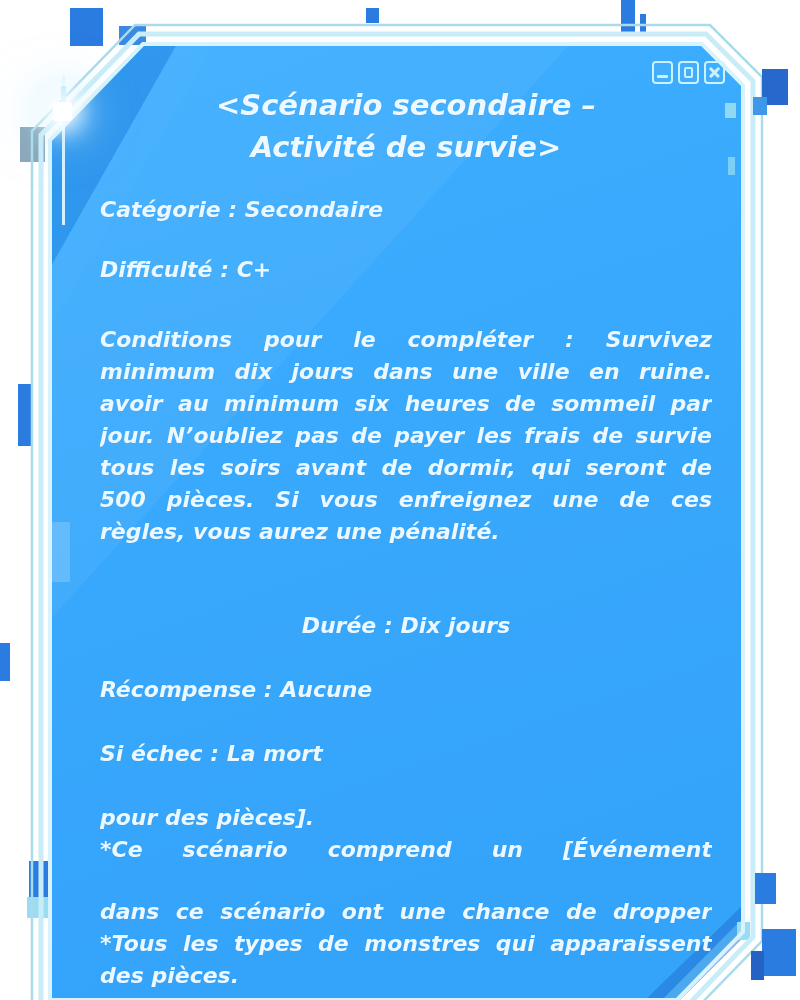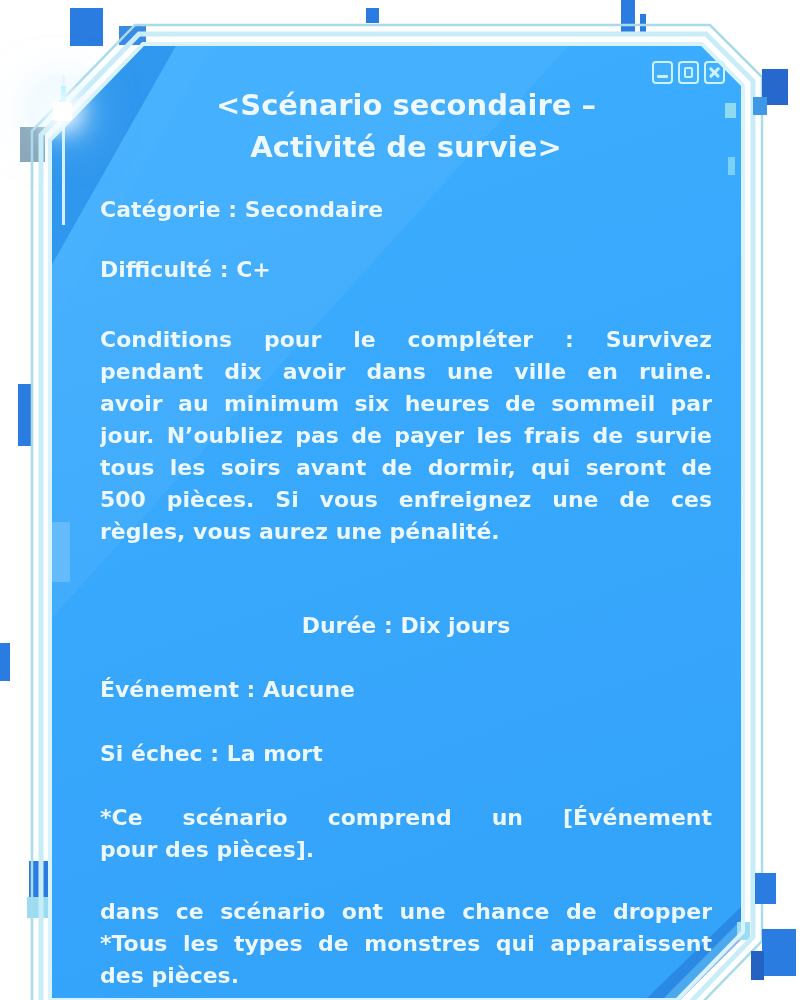--- a/index.html
+++ b/index.html
@@ -28,20 +28,21 @@
   .ctl-btn .bar{position:absolute;left:3px;top:12px;width:11px;height:3px;background:#cdf2ff;border-radius:1px;}
   .ctl-btn .sq{position:absolute;left:4px;top:4px;width:9px;height:11px;border:2px solid #cdf2ff;border-radius:2px;box-sizing:border-box;}
   .ctl-btn .x1,.ctl-btn .x2{position:absolute;left:2px;top:8px;width:13px;height:2.6px;background:#cdf2ff;border-radius:1px;}
   .ctl-btn .x1{transform:rotate(45deg);}
   .ctl-btn .x2{transform:rotate(-45deg);}
   
   .txt{
     position:absolute;left:100px;width:612px;color:#ecf8ff;font-weight:700;
     font-size:22px;line-height:32px;letter-spacing:0;
     text-shadow:0 0 1px rgba(30,110,190,.25);
+    font-style:italic;
   }
   .title{
     top:84px;text-align:center;font-size:29px;line-height:42px;color:#eef9ff;
   }
   .jline{text-align:justify;text-align-last:justify;height:32px;overflow:hidden;}
   .jline.last{text-align-last:left;}
 </style>
 </head>
 <body>
 
@@ -114,34 +115,34 @@
 <div class="txt title">
   <div>&lt;Scénario secondaire –</div>
   <div>Activité de survie&gt;</div>
 </div>
 
 <div class="txt" style="top:194px;">Catégorie : Secondaire</div>
 <div class="txt" style="top:254px;">Difficulté : C+</div>
 
 <div class="txt" style="top:324px;">
   <div class="jline">Conditions pour le compléter : Survivez</div>
-  <div class="jline">pendant dix avoir dans une ville en ruine.</div>
+  <div class="jline">minimum dix jours dans une ville en ruine.</div>
   <div class="jline">avoir au minimum six heures de sommeil par</div>
   <div class="jline">jour. N’oubliez pas de payer les frais de survie</div>
   <div class="jline">tous les soirs avant de dormir, qui seront de</div>
   <div class="jline">500 pièces. Si vous enfreignez une de ces</div>
   <div class="jline last">règles, vous aurez une pénalité.</div>
 </div>
 
 <div class="txt" style="top:610px;text-align:center;">Durée : Dix jours</div>
-<div class="txt" style="top:674px;">Événement : Aucune</div>
+<div class="txt" style="top:674px;">Récompense : Aucune</div>
 <div class="txt" style="top:738px;">Si échec : La mort</div>
 
 <div class="txt" style="top:802px;">
+  <div class="jline last">pour des pièces].</div>
   <div class="jline">*Ce scénario comprend un [Événement</div>
-  <div class="jline last">pour des pièces].</div>
 </div>
 
 <div class="txt" style="top:896px;">
   <div class="jline">dans ce scénario ont une chance de dropper</div>
   <div class="jline">*Tous les types de monstres qui apparaissent</div>
   <div class="jline last">des pièces.</div>
 </div>
 
 </body></html>

